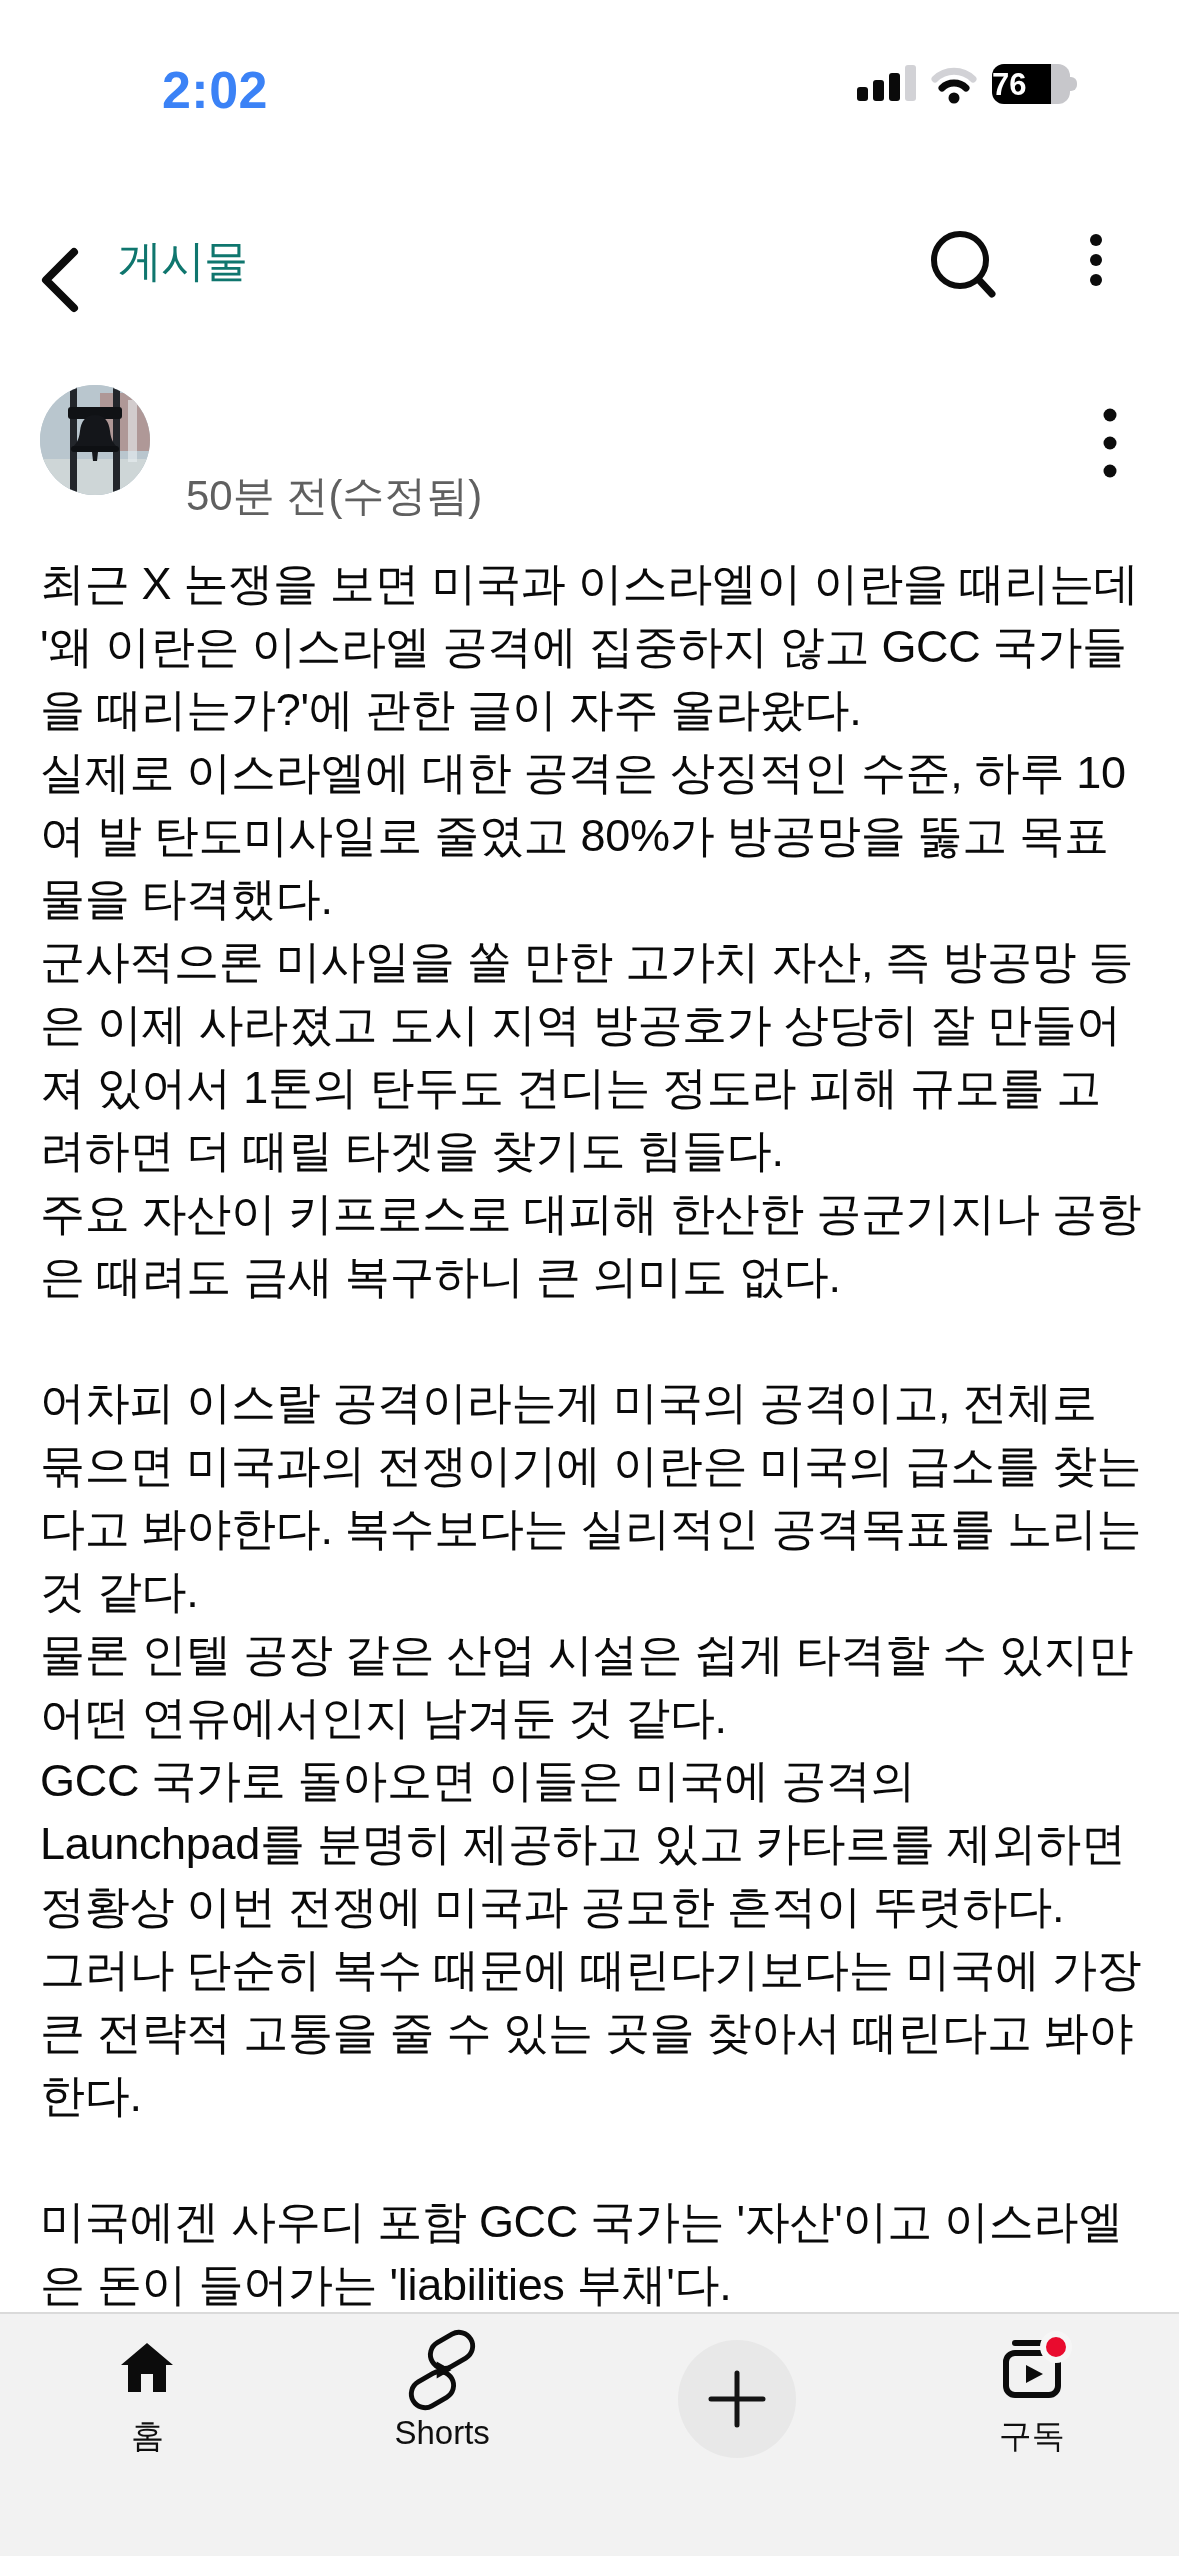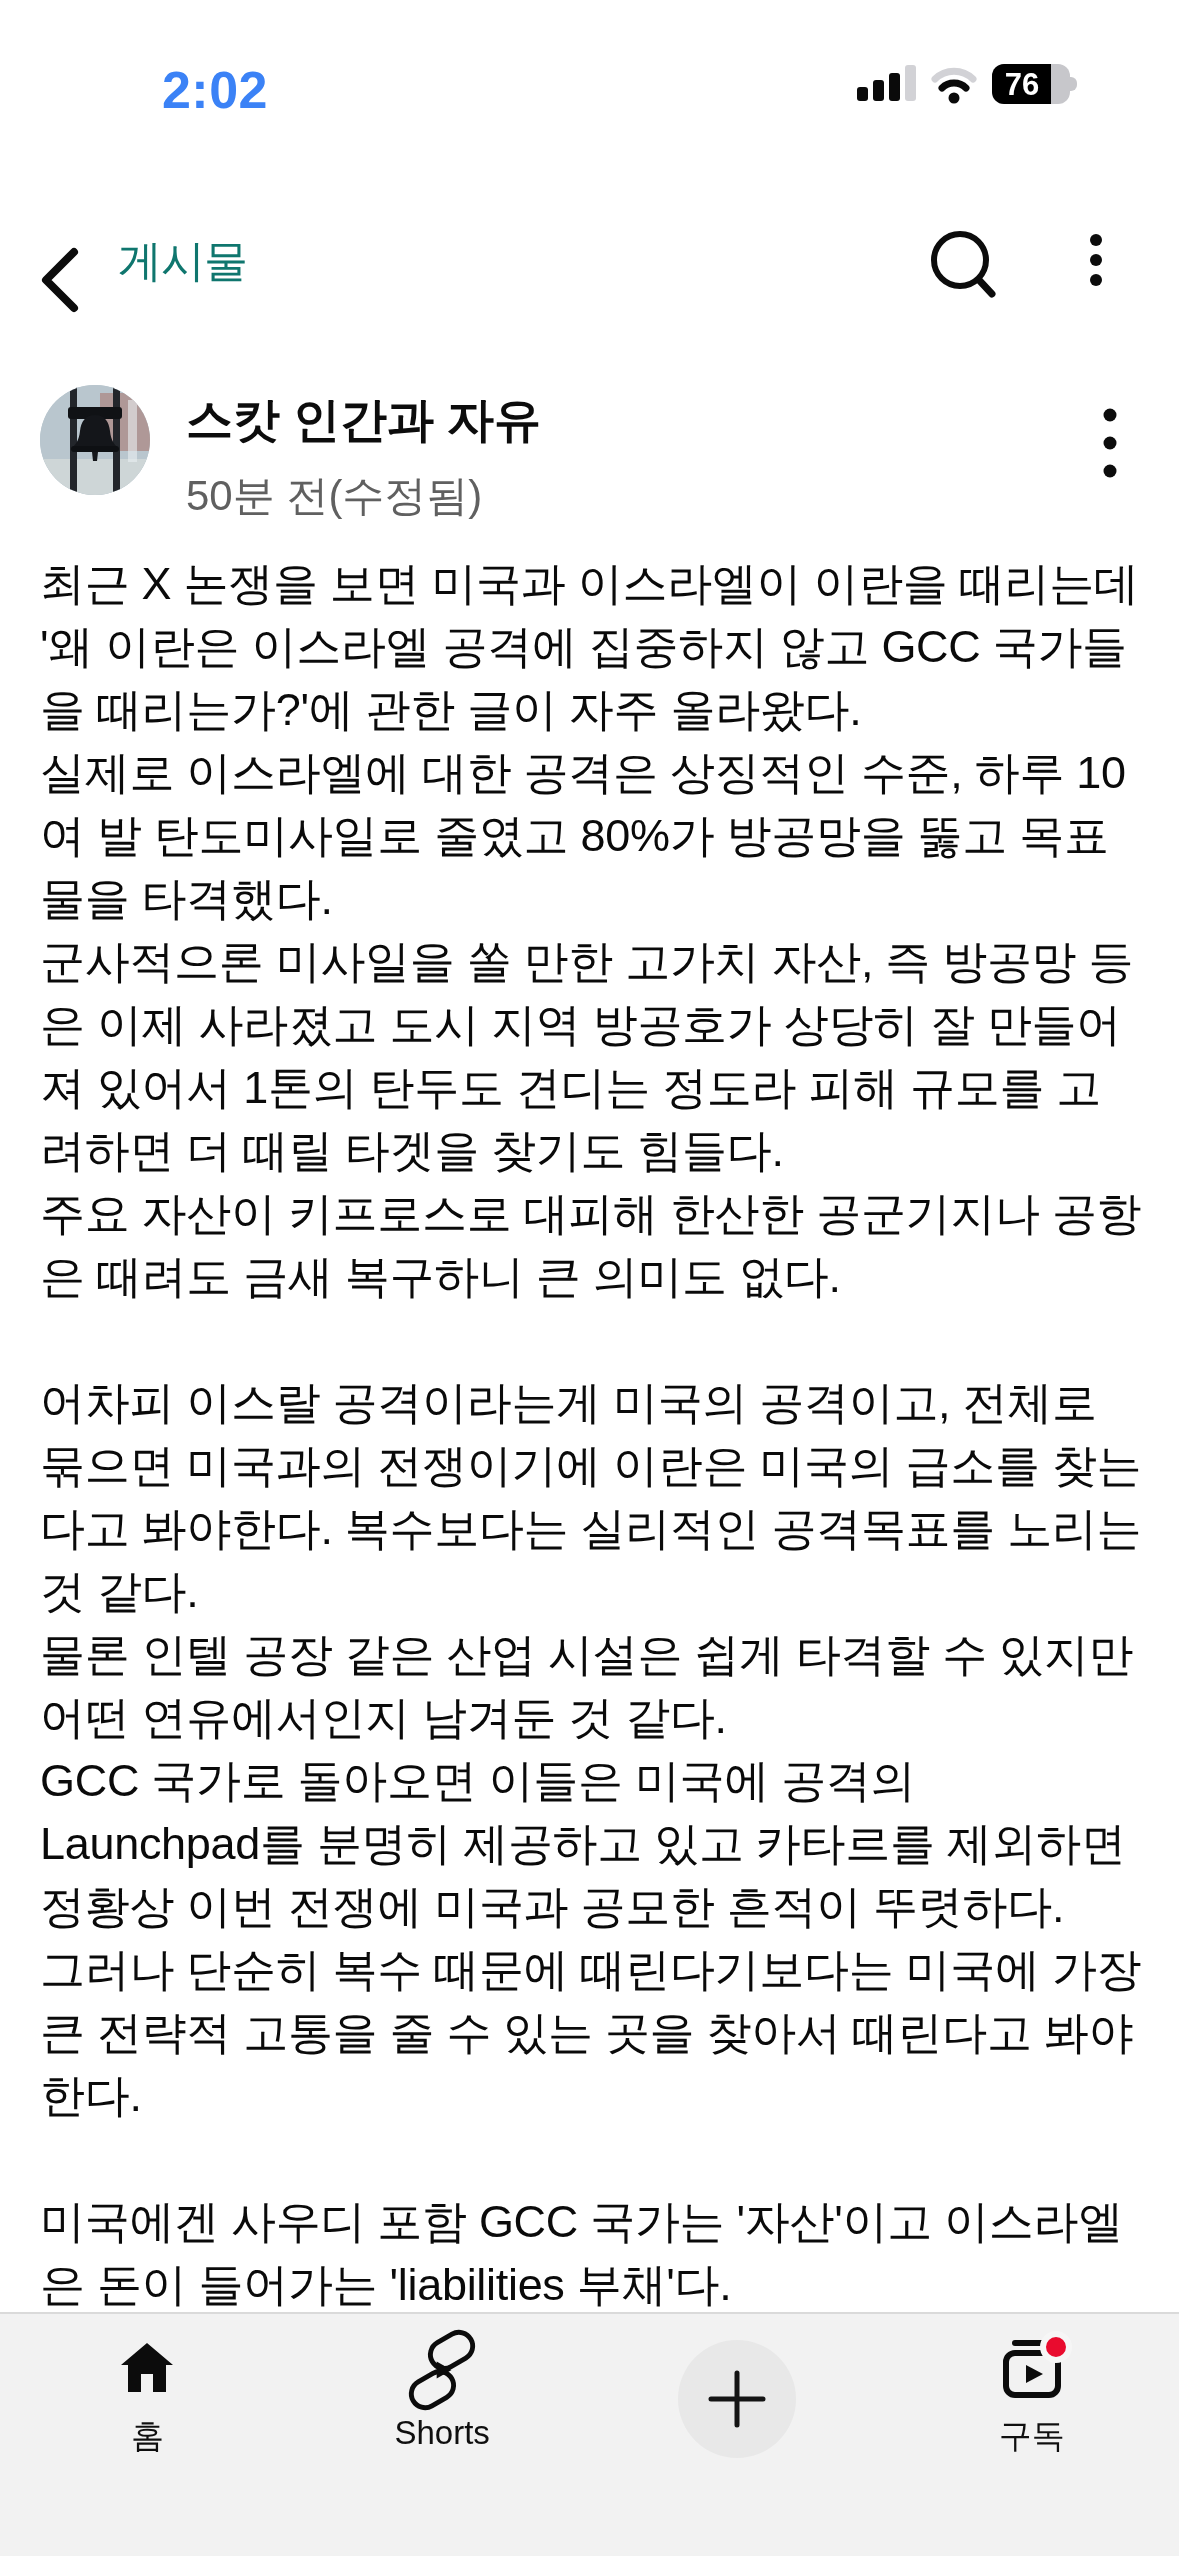--- a/index.html
+++ b/index.html
@@ -16,21 +16,21 @@
     font-size:52px; font-weight:700; letter-spacing:0.5px; color:#3b82f6;
   }
   .status-icons { position:absolute; right:99px; top:64px; display:flex; align-items:flex-end; gap:14px; }
   .sig { display:flex; align-items:flex-end; gap:5px; height:40px; padding-bottom:3px; }
   .sig i { display:block; width:11px; border-radius:3px; background:#0a0a0a; }
   .sig i.s1{height:14px;} .sig i.s2{height:21px;} .sig i.s3{height:28px;} .sig i.s4{height:36px; background:#d2d2d6;}
   .battery { position:relative; width:88px; height:40px; }
   .battery .case { position:absolute; left:0; top:0; width:78px; height:40px; border-radius:12px; background:#c7c7cb; overflow:hidden; }
   .battery .fill { position:absolute; left:0; top:0; bottom:0; width:76%; background:#000; }
   .battery .pct {
-    position:absolute; left:0; top:0; width:60px; height:40px; line-height:41px; text-align:center;
+    position:absolute; left:0; top:0; width:60px; height:40px; line-height:41px; 
     font-size:31px; font-weight:700; color:#fff;
   }
   .battery .nub { position:absolute; right:3px; top:13px; width:7px; height:14px; background:#c7c7cb; border-radius:0 6px 6px 0; }
   
   .app-header { position:absolute; top:218px; left:0; right:0; height:116px; }
   .back-btn { position:absolute; left:26px; top:22px; width:70px; height:80px; }
   .page-title { position:absolute; left:118px; top:14px; font-size:44px; font-weight:400; color:#0f766e; letter-spacing:-1px; }
   .hd-search { position:absolute; left:920px; top:-8px; width:90px; height:110px; }
   .hd-kebab  { position:absolute; left:1058px; top:-8px; width:76px; height:110px; }
   
@@ -117,21 +117,20 @@
         <rect x="0" y="74" width="110" height="36" fill="#ced6d7"></rect>
         <rect x="88" y="15" width="9" height="62" fill="#e9eff1" opacity="0.6"></rect>
         <rect x="30" y="0" width="7" height="110" fill="#23262b"></rect>
         <rect x="73" y="0" width="7" height="110" fill="#23262b"></rect>
         <rect x="28" y="22" width="54" height="12" rx="3" fill="#101215"></rect>
         <path d="M55 30c-10 0-14 7-15 16-1 9-4 13-7 16h44c-3-3-6-7-7-16-1-9-5-16-15-16z" fill="#14161a"></path>
         <rect x="31" y="61" width="48" height="6" rx="3" fill="#0e1013"></rect>
         <path d="M52 67h6l-1 9h-4z" fill="#14161a"></path>
       </svg>
     </div>
-    <div class="channel-name">스캇 인간과 자유</div>
     <div class="post-time">50분 전(수정됨)</div>
     <svg class="post-kebab" viewBox="0 0 70 100">
       <circle cx="35" cy="22" r="6.5" fill="#0c0c0c"></circle>
       <circle cx="35" cy="50" r="6.5" fill="#0c0c0c"></circle>
       <circle cx="35" cy="78" r="6.5" fill="#0c0c0c"></circle>
     </svg>
   </div>
 
   <div class="post-body">최근 X 논쟁을 보면 미국과 이스라엘이 이란을 때리는데 '왜 이란은 이스라엘 공격에 집중하지 않고 GCC 국가들을 때리는가?'에 관한 글이 자주 올라왔다.
 실제로 이스라엘에 대한 공격은 상징적인 수준, 하루 10여 발 탄도미사일로 줄였고 80%가 방공망을 뚫고 목표물을 타격했다.

